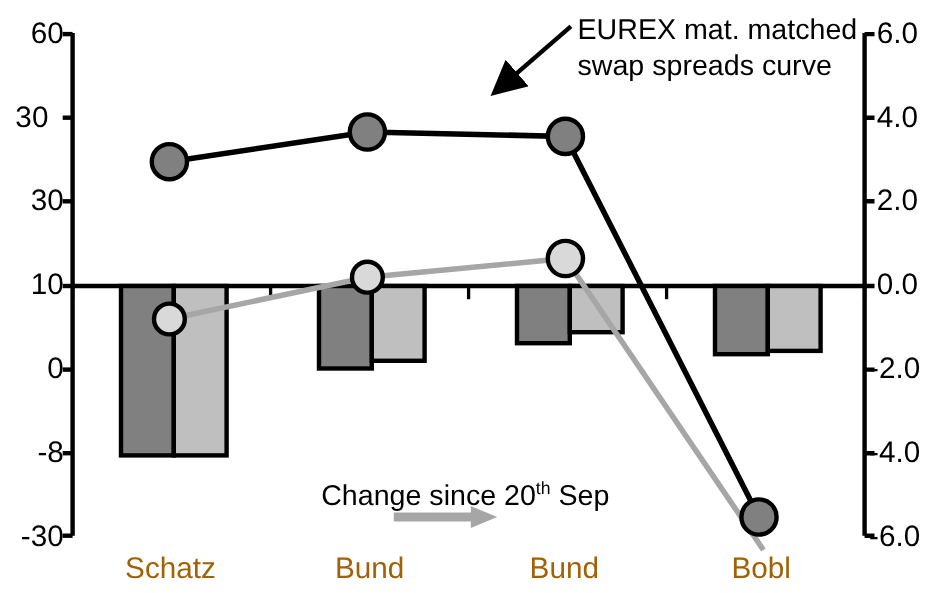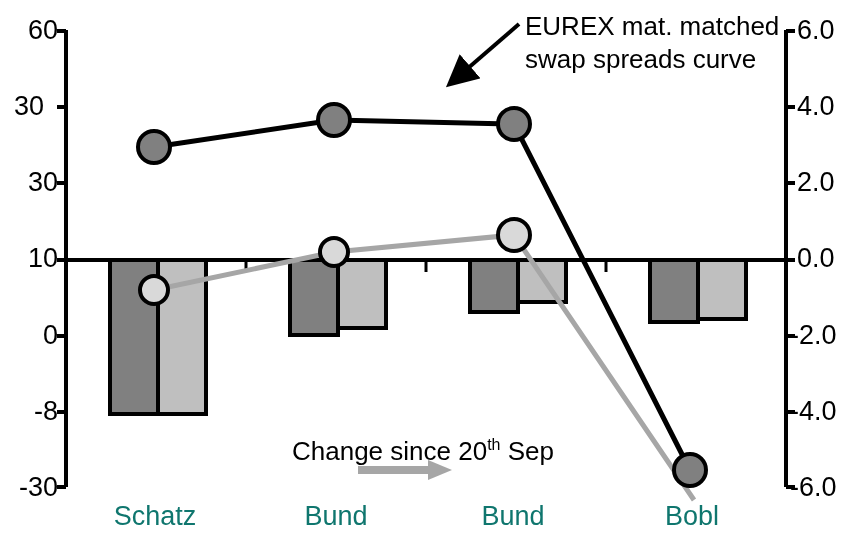--- a/index.html
+++ b/index.html
@@ -1,20 +1,20 @@
 <!DOCTYPE html>
 <html><head>
 <meta charset="utf-8">
 <style>
   html,body{margin:0;padding:0;background:#fff;}
   body{width:852px;height:539px;font-family:"Liberation Sans",sans-serif;color:#000;}
   #root{position:relative;width:852px;height:539px;overflow:hidden;background:#fff;}
   .ylab{position:absolute;font-size:27px;line-height:27px;color:#000;text-align:right;white-space:nowrap;}
   .ylab.r{text-align:left;}
-  .xlab{position:absolute;font-size:27px;line-height:27px;color:#0f766e;text-align:center;white-space:nowrap;}
+  .xlab{position:absolute;font-size:27px;line-height:27px;color:#a16207;text-align:center;white-space:nowrap;}
   .legend{position:absolute;left:104px;top:8px;}
   .legend-row{display:flex;align-items:center;height:31px;}
   .legend-swatch{width:19px;height:19px;border:2px solid #111;box-sizing:border-box;margin-right:5px;}
   .legend-text{font-size:27px;line-height:27px;white-space:nowrap;}
   .annot{position:absolute;font-size:26px;line-height:32px;white-space:nowrap;}
   .annot2{position:absolute;font-size:26px;line-height:30px;white-space:nowrap;text-align:right;}
   .annot2 sup{font-size:16px;vertical-align:super;}
   svg{position:absolute;left:0;top:0;}
 </style>
 </head>

